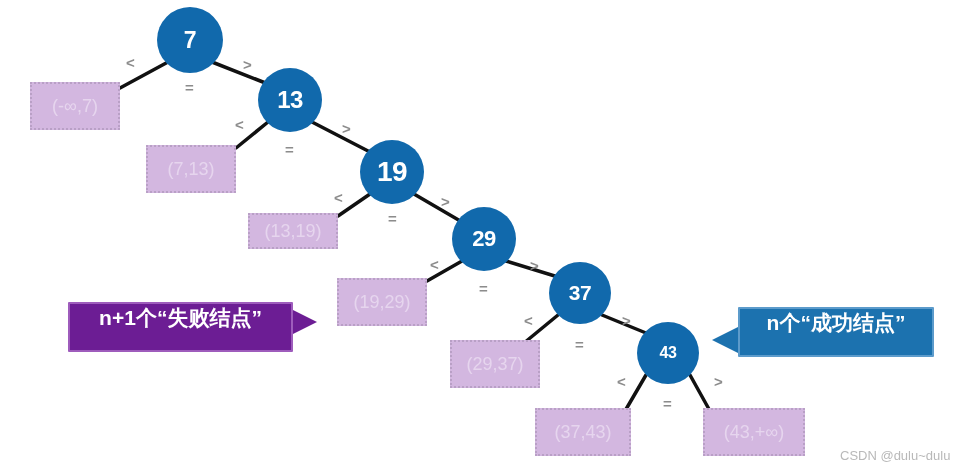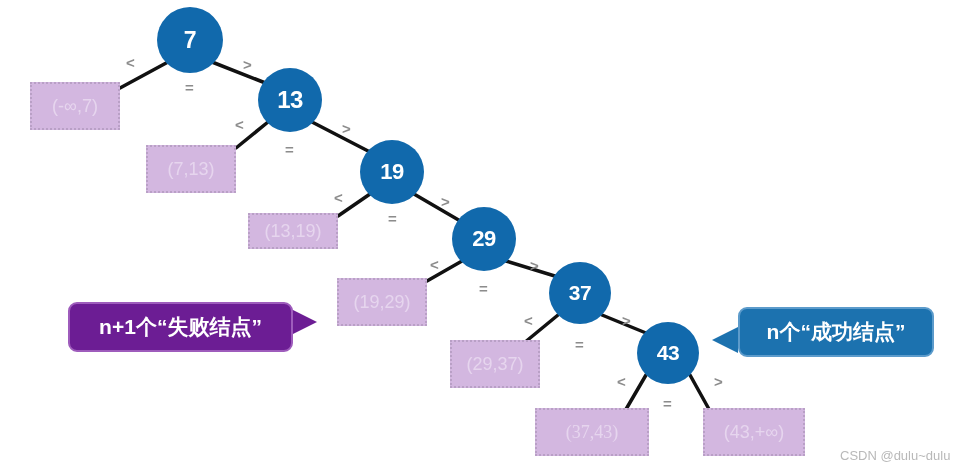--- a/index.html
+++ b/index.html
@@ -52,26 +52,26 @@
     position: absolute;
     color: #8C8C8C;
     font-size: 15px;
     font-weight: bold;
     z-index: 4;
     line-height: 1;
     user-select: none;
   }
   .callout {
     position: absolute;
-    border-radius: 9px;
+    border-radius: 1px;
     color: #ffffff;
     font-weight: bold;
     font-size: 21px;
     display: flex;
-    align-items: center;
+    align-items: flex-start;
     justify-content: center;
     z-index: 6;
     white-space: nowrap;
   }
   .callout-fail {
     background: #6C1D94;
     border: 2px solid #9E5CBC;
     box-sizing: border-box;
   }
   .callout-success {
@@ -133,44 +133,44 @@
       </div>
       <div class="fail-box" style="left: 248px; top: 213px; width: 90px; height: 36px;">
         <span>(13,19)</span>
       </div>
       <div class="fail-box" style="left: 337px; top: 278px; width: 90px; height: 48px;">
         <span>(19,29)</span>
       </div>
       <div class="fail-box" style="left: 434px; top: 340px; width: 90px; height: 48px; margin-left: 16px;">
         <span>(29,37)</span>
       </div>
-      <div class="fail-box" style="left: 535px; top: 408px; width: 114px; height: 48px; font-family: Liberation Serif, serif;">
+      <div class="fail-box" style="left: 535px; top: 408px; width: 96px; height: 48px;">
         <span>(37,43)</span>
       </div>
       <div class="fail-box" style="left: 703px; top: 408px; width: 102px; height: 48px;">
         <span>(43,+∞)</span>
       </div>
     </div>
   <div id="nodes-layer">
       <div class="node" style="left: 157px; top: 7px; width: 66px; height: 66px; font-size: 23px; background: rgb(17, 105, 172);">
         <span>7</span>
       </div>
       <div class="node" style="left: 258px; top: 68px; width: 64px; height: 64px; font-size: 24px; background: rgb(17, 105, 172);">
         <span>13</span>
       </div>
-      <div class="node" style="left: 360px; top: 140px; width: 64px; height: 64px; font-size: 22px; background: rgb(17, 105, 172);">
+      <div class="node" style="left: 360px; top: 140px; width: 64px; height: 64px; font-size: 28px; background: rgb(17, 105, 172);">
         <span>19</span>
       </div>
       <div class="node" style="left: 452px; top: 207px; width: 64px; height: 64px; font-size: 22px; background: rgb(17, 105, 172);">
         <span>29</span>
       </div>
       <div class="node" style="left: 549px; top: 262px; width: 62px; height: 62px; font-size: 21px; background: rgb(17, 105, 172);">
         <span>37</span>
       </div>
-      <div class="node" style="left: 637px; top: 322px; width: 62px; height: 62px; font-size: 21px; background: rgb(17, 105, 172);">
+      <div class="node" style="left: 637px; top: 322px; width: 62px; height: 62px; font-size: 16px; background: rgb(17, 105, 172);">
         <span>43</span>
       </div>
     </div>
   <div id="edge-labels-layer">
       <div class="edge-label" style="left: 126px; top: 55px; color: rgb(140, 140, 140);">&lt;</div>
       <div class="edge-label" style="left: 185px; top: 80px; color: rgb(140, 140, 140);">=</div>
       <div class="edge-label" style="left: 243px; top: 57px; color: rgb(140, 140, 140);">&gt;</div>
       <div class="edge-label" style="left: 235px; top: 117px; color: rgb(140, 140, 140);">&lt;</div>
       <div class="edge-label" style="left: 285px; top: 142px; color: rgb(140, 140, 140);">=</div>
       <div class="edge-label" style="left: 342px; top: 121px; color: rgb(140, 140, 140);">&gt;</div>

